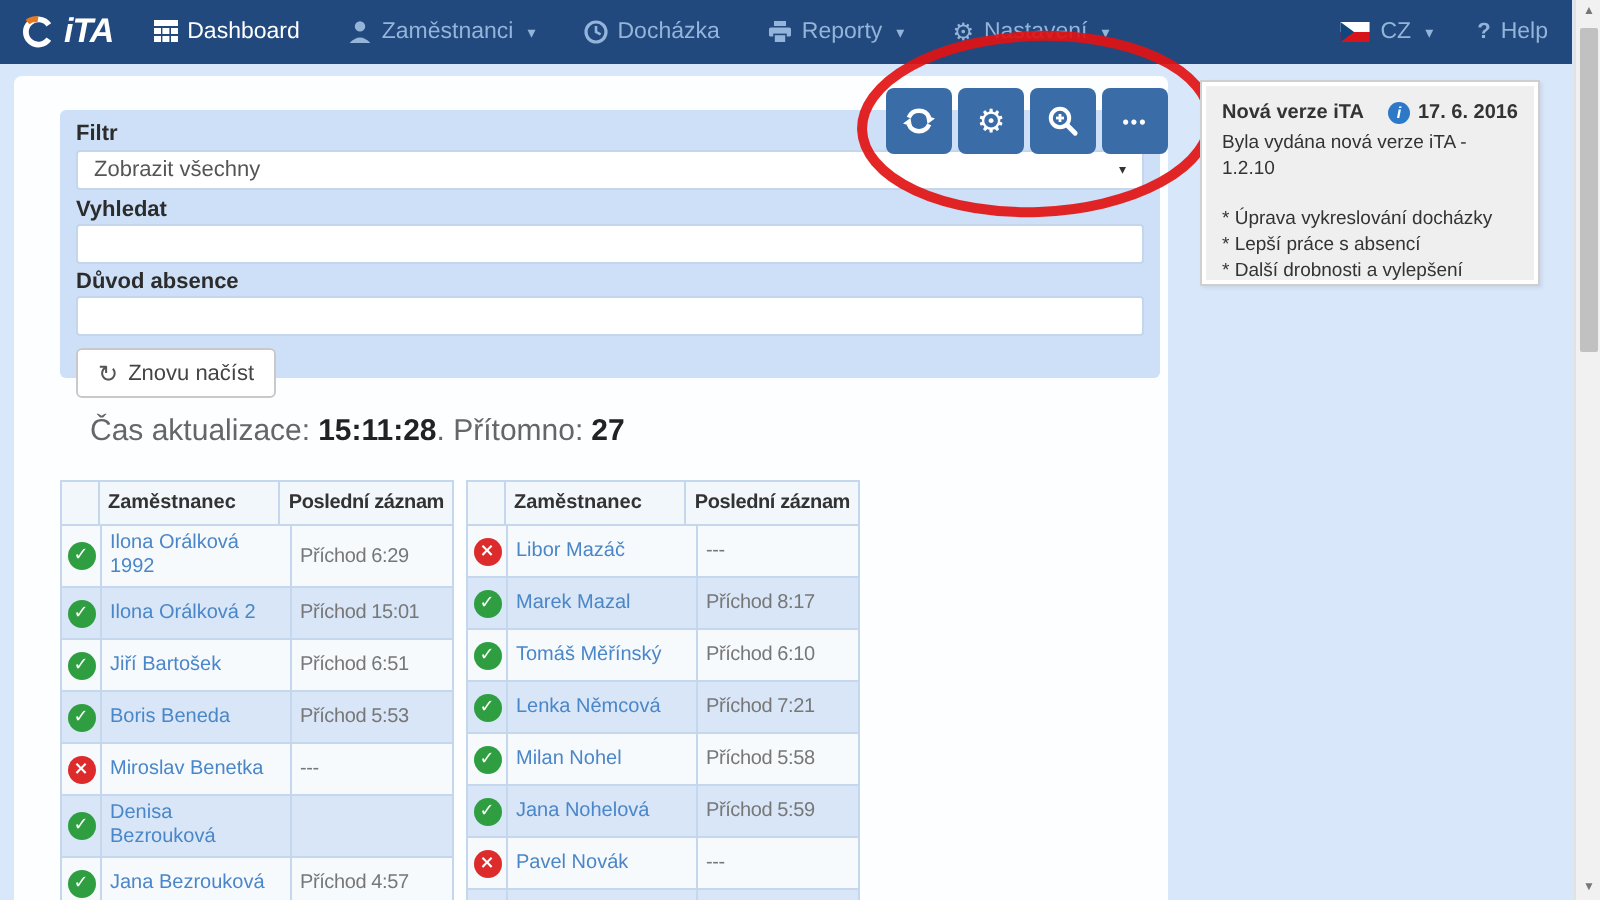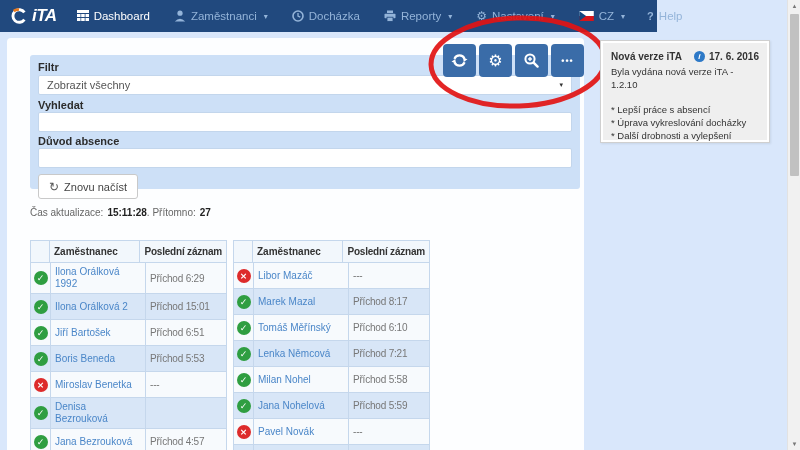--- a/index.html
+++ b/index.html
@@ -1,19 +1,19 @@
 <!DOCTYPE html>
 <html><head>
 <meta charset="utf-8">
 <style>
   html,body{margin:0;padding:0;background:#fff;}
   .screen{position:relative;width:800px;height:450px;overflow:hidden;background:#d9e7fb;
           font-family:"Liberation Sans",sans-serif;-webkit-font-smoothing:antialiased;}
   
-  .navbar{position:absolute;left:0;top:0;width:657px;height:32px;background:#21497e;
+  .navbar{position:absolute;left:0;top:0;width:786px;height:32px;background:#21497e;
           display:flex;align-items:center;color:#94b4d9;}
   .logo{display:flex;align-items:center;gap:4px;margin:0 20px 0 10px;color:#fff;
         font-size:17px;font-weight:bold;font-style:italic;letter-spacing:-0.5px;}
   .nav-item{display:flex;align-items:center;gap:5px;font-size:11.5px;margin-right:24px;cursor:pointer;white-space:nowrap;}
   .nav-item.active{color:#fff;}
   .nav-item svg{flex:0 0 auto;}
   .caret{font-size:8px;margin-left:2px;}
   .nav-right{margin-left:auto;display:flex;align-items:center;gap:22px;margin-right:12px;}
   .lang,.help{display:flex;align-items:center;gap:5px;font-size:11.5px;cursor:pointer;}
   .qmark{font-size:11px;font-weight:bold;}
@@ -41,21 +41,21 @@
   
   .notif{position:absolute;left:600px;top:40px;width:170px;height:103px;box-sizing:border-box;
          background:#efefef;border:1px solid #cfcfcf;box-shadow:inset 0 0 0 2px #fff,1px 1px 2px rgba(0,0,0,.08);
          padding:9px 10px;font-size:9.5px;color:#333;line-height:13px;}
   .notif-head{display:flex;justify-content:space-between;align-items:center;font-size:10px;font-weight:bold;margin-bottom:2px;}
   .notif-date{display:flex;align-items:center;gap:4px;}
   .info-ic{width:11px;height:11px;border-radius:50%;background:#2d79c7;color:#fff;font-size:8px;font-weight:bold;
            display:flex;align-items:center;justify-content:center;font-style:italic;}
   .notif-notes{margin-top:12px;}
   
-  .status-line{position:absolute;left:30px;top:207px;font-size:10px;color:#666;}
+  .status-line{position:absolute;left:45px;top:207px;font-size:15px;color:#666;}
   .status-line b{color:#222;}
   .status-line .sep{margin-right:4px;}
   
   .table{position:absolute;top:240px;width:195px;border:1px solid #c5d7ec;border-bottom:none;background:#fff;font-size:10px;}
   .table.left{left:30px;} .table.right{left:233px;}
   .thead{display:flex;background:#f2f7fc;font-weight:bold;color:#333;}
   .thead .cell{min-height:21px;}
   .trow{display:flex;border-top:1px solid #c5d7ec;background:#f7fafd;}
   .trow.alt{background:#d8e6f7;}
   .cell{display:flex;align-items:center;box-sizing:border-box;min-height:25px;}
@@ -198,22 +198,22 @@
   <div class="notif">
     <div class="notif-head">
       <span>Nová verze iTA</span>
       <span class="notif-date">
         <span class="info-ic">i</span>
         <span>17. 6. 2016</span>
       </span>
     </div>
     <div>Byla vydána nová verze iTA - 1.2.10</div>
     <div class="notif-notes">
+      <div>* Úprava vykreslování docházky</div>
       <div>* Lepší práce s absencí</div>
-      <div>* Úprava vykreslování docházky</div>
       <div>* Další drobnosti a vylepšení</div>
     </div>
   </div>
 
   <div class="status-line">
     <span class="sep">Čas aktualizace:</span><b>15:11:28</b><span class="sep">. Přítomno:</span><b>27</b>
   </div>
 
   <div class="table left">
     <div class="thead">

